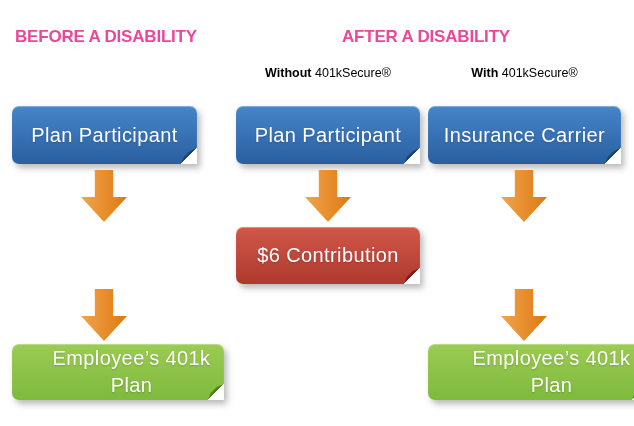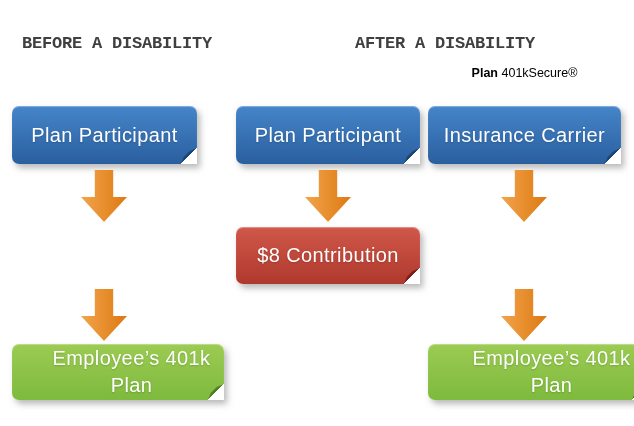--- a/index.html
+++ b/index.html
@@ -1,25 +1,25 @@
 <!DOCTYPE html>
 <html style="--blue-top: #4585C9; --blue-bottom: #2A5F9F; --blue-fold: #1B4677; --purple-top: #7E63AD; --purple-bottom: #5C4190; --purple-fold: #3E2A66; --red-top: #D0584A; --red-bottom: #AF392D; --red-fold: #7C2018; --green-top: #9CCB52; --green-bottom: #7DBA3D; --green-fold: #527F1D; --arrow-left: #F2A44C; --arrow-right: #DD7911;"><head>
 <meta charset="utf-8">
 <style>
   html,body{margin:0;padding:0;background:#fff;}
   .stage{
     position:relative;width:634px;height:426px;background:#fff;overflow:hidden;
     font-family:"Liberation Sans",sans-serif;
   }
   .title{
-    position:absolute;margin:8px;color:#404040;font-size:17px;font-weight:bold;
-    letter-spacing:-0.2px;line-height:1.15;white-space:nowrap;font-family:Liberation Mono, monospace;
+    position:absolute;margin:1px;color:#ec4899;font-size:17px;font-weight:bold;
+    letter-spacing:-0.2px;line-height:1.15;white-space:nowrap;
   }
   .title-before{left:14px;top:26px;}
-  .title-after{left:272px;top:26px;width:330px;text-align:center;}
+  .title-after{left:260px;top:26px;width:330px;text-align:center;}
   .subtitle{
     position:absolute;font-size:12.5px;color:#000;text-align:center;white-space:nowrap;
   }
   .sub-without{left:236px;top:66px;width:184px;}
   .sub-with{left:428px;top:66px;width:193px;}
 
   .card{
     position:absolute;display:flex;align-items:center;justify-content:center;
     color:#fff;font-size:20px;letter-spacing:0.4px;text-align:center;
     border-radius:7px 7px 0 7px;
@@ -63,37 +63,38 @@
   .arrow-row2{top:289px;}
 </style>
 </head>
 <body>
 
 <div class="stage">
 
   <h1 class="title title-before">BEFORE A DISABILITY</h1>
   <h1 class="title title-after">AFTER A DISABILITY</h1>
 
-  <div class="subtitle sub-with"><b>Plan</b><span> 401kSecure®</span></div>
+  <div class="subtitle sub-without"><b>Without</b><span> 401kSecure®</span></div>
+  <div class="subtitle sub-with"><b>With</b><span> 401kSecure®</span></div>
 
   <div class="card c-blue col1 row1">
     <span class="card-label">Plan Participant</span>
   </div>
   <div class="arrow a-col1 arrow-row1"></div>
   <div class="arrow a-col1 arrow-row2"></div>
   <div class="card c-green col1 row3">
     <span class="card-label">Employee’s 401k Plan</span>
   </div>
 
   <div class="card c-blue col2 row1">
     <span class="card-label">Plan Participant</span>
   </div>
   <div class="arrow a-col2 arrow-row1"></div>
   <div class="card c-red col2 row2">
-    <span class="card-label">$8 Contribution</span>
+    <span class="card-label">$6 Contribution</span>
   </div>
 
   <div class="card c-blue col3 row1">
     <span class="card-label">Insurance Carrier</span>
   </div>
   <div class="arrow a-col3 arrow-row1"></div>
   <div class="arrow a-col3 arrow-row2"></div>
   <div class="card c-green col3 row3">
     <span class="card-label">Employee’s 401k Plan</span>
   </div>

